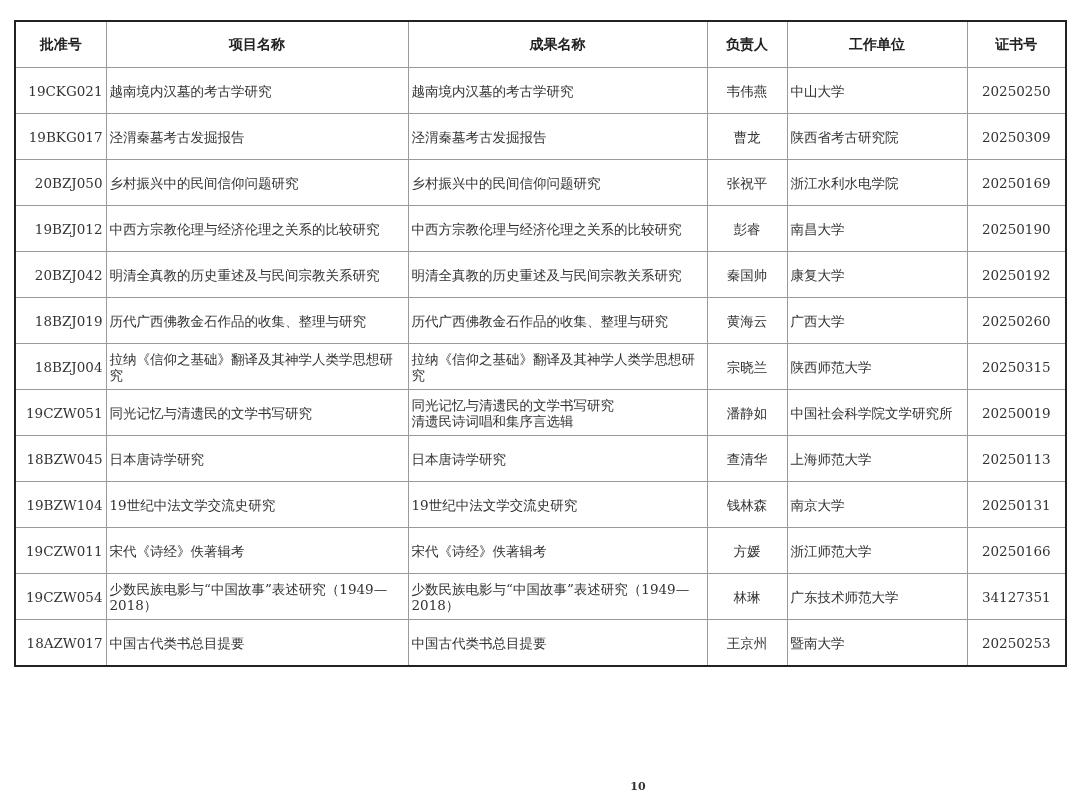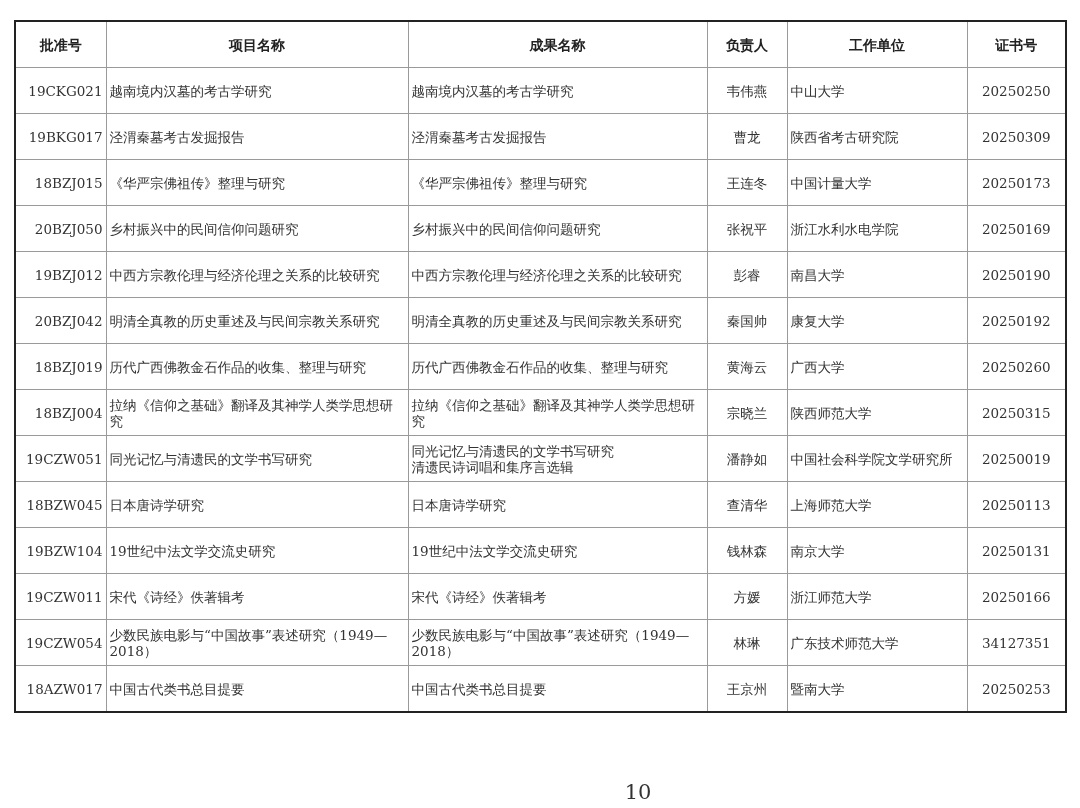--- a/index.html
+++ b/index.html
@@ -2,33 +2,33 @@
 <html><head>
 <meta charset="utf-8">
 <style>
   html, body { margin: 0; padding: 0; background: #ffffff; }
   body { width: 1080px; height: 808px; position: relative; overflow: hidden;
          font-family: "DejaVu Serif", "Liberation Serif", serif; color: #333; }
   .tbl { position: absolute; left: 14px; top: 20px; border-collapse: collapse;
          border: 2px solid #222; table-layout: fixed; }
   .tbl th, .tbl td { border: 1px solid #9a9a9a; padding: 0 3px; font-size: 13.5px;
          line-height: 16px; color: #333; }
-  .tbl th { height: 45px; font-weight: bold; text-align: center; font-family: Liberation Sans, sans-serif; font-size: 14px; color: #222; }
+  .tbl th { height: 45px; font-weight: bold; text-align: center; font-family: Liberation Serif, serif; font-size: 14px; color: #222; }
   .tbl td { height: 45px; }
   .tbl tr:first-child th { border-top: 2px solid #222; }
   .c-id { text-align: right; }
   .c-name { text-align: left; }
   .c-res { text-align: left; }
   .c-res .l2 { display: block; }
   .c-lead { text-align: center; }
   .c-unit { text-align: left; }
   .c-cert { text-align: center; margin-left: 8px; }
   .tbl tbody tr:last-child td { border-bottom: 2px solid #222; }
   .page-num { position: absolute; left: 620px; top: 780px; width: 36px; text-align: center;
-         font-size: 21px; color: #333; font-family: "DejaVu Serif", serif; }
+         font-size: 11px; color: #333; font-family: "DejaVu Serif", serif; font-weight: bold; }
 </style>
 </head>
 <body>
 
 <table class="tbl">
   <colgroup>
     <col style="width:91px">
     <col style="width:302px">
     <col style="width:299px">
     <col style="width:80px">
@@ -54,28 +54,20 @@
         <td class="c-unit">中山大学</td>
         <td class="c-cert">20250250</td>
       </tr>
       <tr>
         <td class="c-id">19BKG017</td>
         <td class="c-name">泾渭秦墓考古发掘报告</td>
         <td class="c-res"><span>泾渭秦墓考古发掘报告</span></td>
         <td class="c-lead">曹龙</td>
         <td class="c-unit">陕西省考古研究院</td>
         <td class="c-cert">20250309</td>
-      </tr>
-      <tr>
-        <td class="c-id">18BZJ015</td>
-        <td class="c-name">《华严宗佛祖传》整理与研究</td>
-        <td class="c-res"><span>《华严宗佛祖传》整理与研究</span></td>
-        <td class="c-lead">王连冬</td>
-        <td class="c-unit">中国计量大学</td>
-        <td class="c-cert">20250173</td>
       </tr>
       <tr>
         <td class="c-id">20BZJ050</td>
         <td class="c-name">乡村振兴中的民间信仰问题研究</td>
         <td class="c-res"><span>乡村振兴中的民间信仰问题研究</span></td>
         <td class="c-lead">张祝平</td>
         <td class="c-unit">浙江水利水电学院</td>
         <td class="c-cert">20250169</td>
       </tr>
       <tr>

